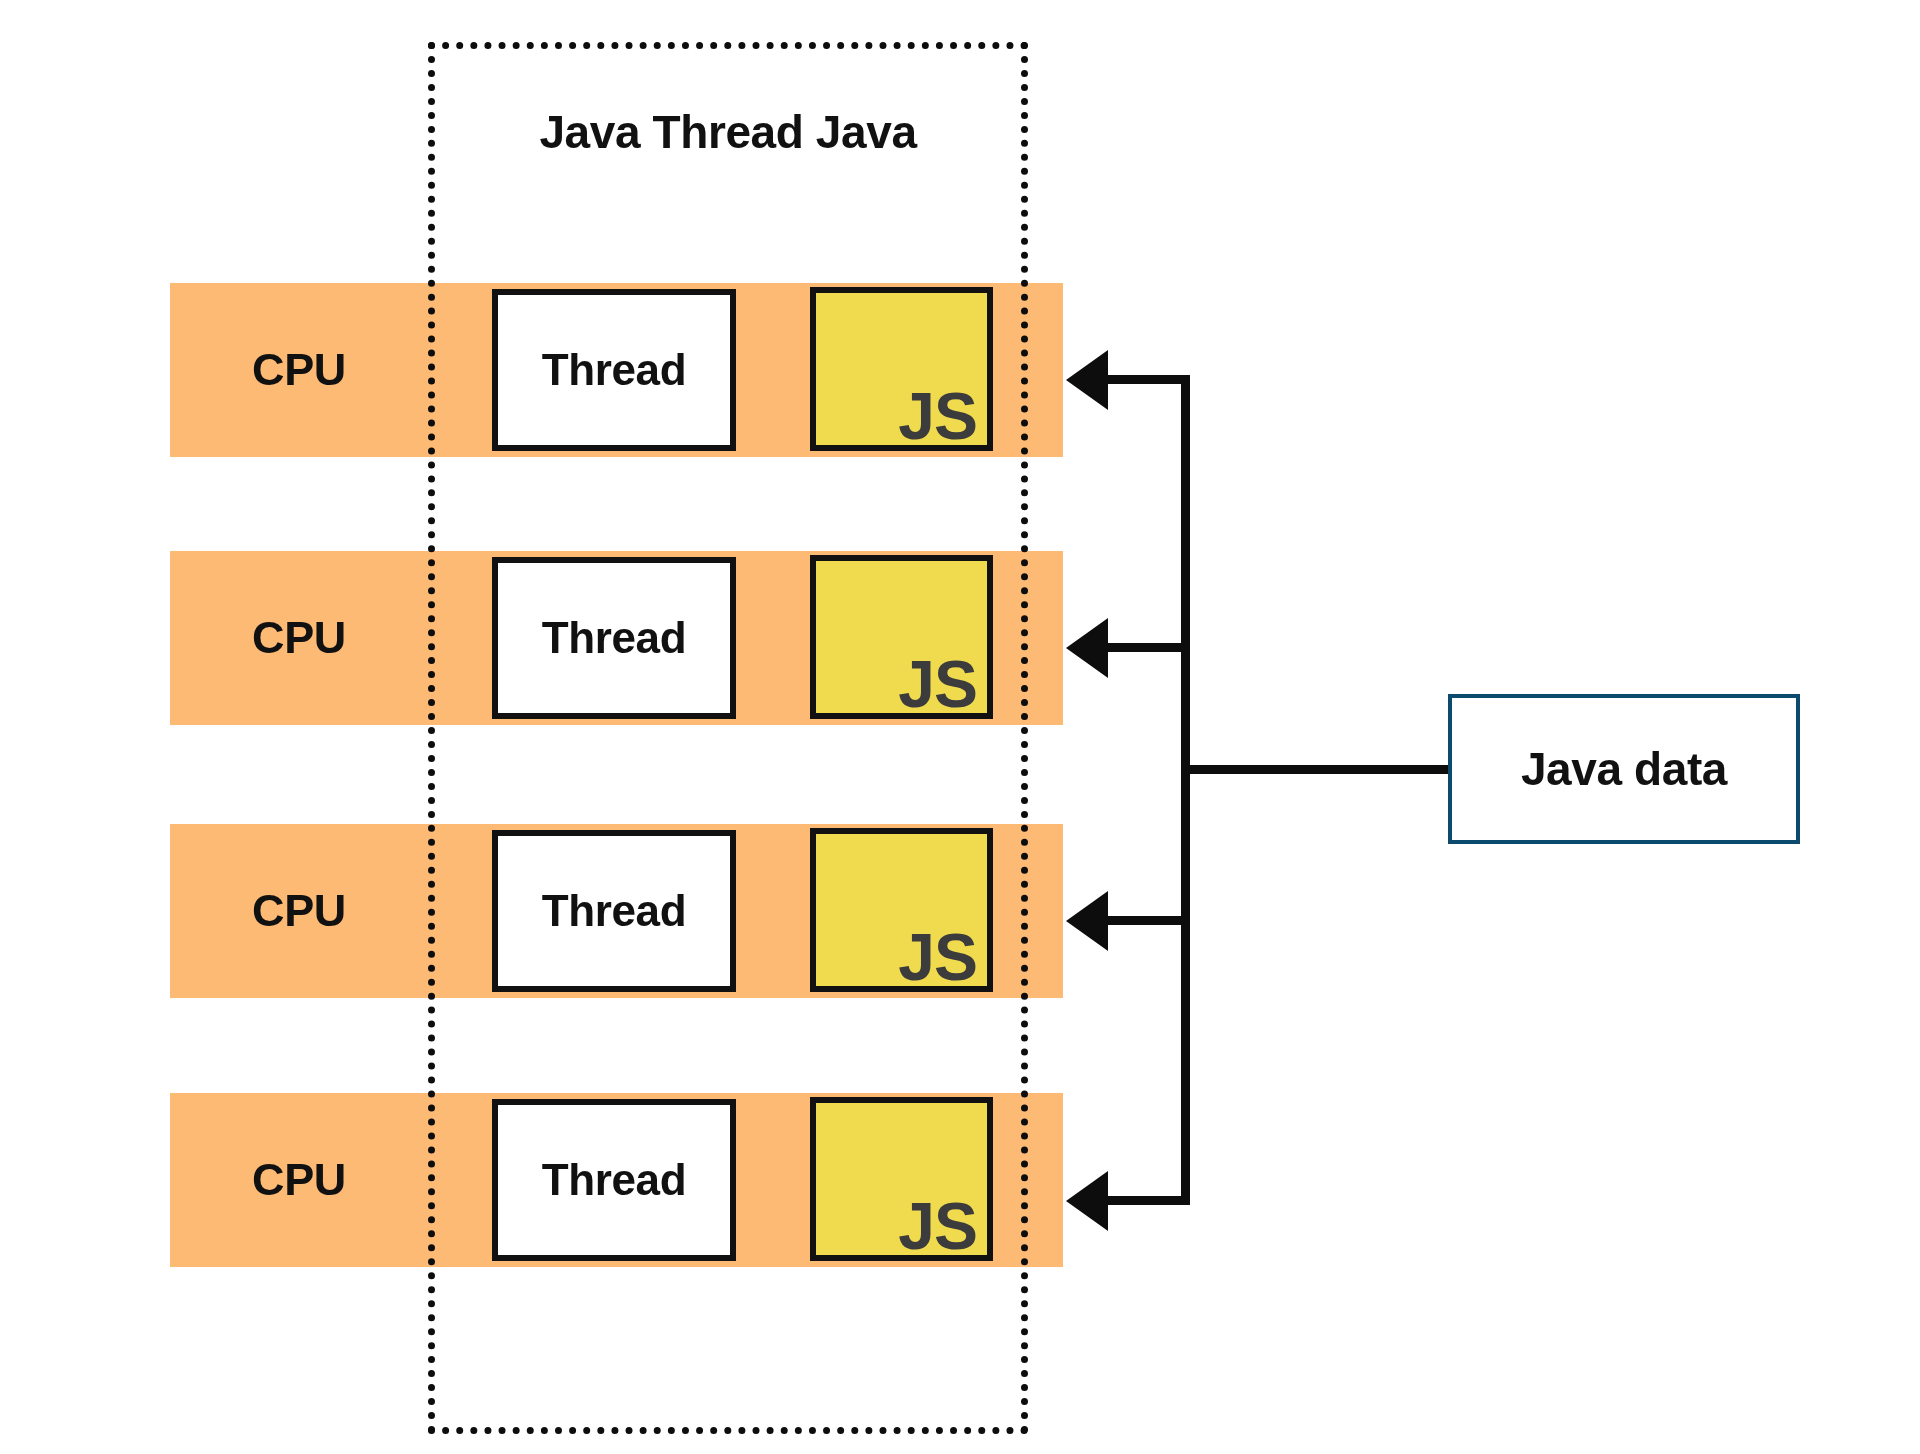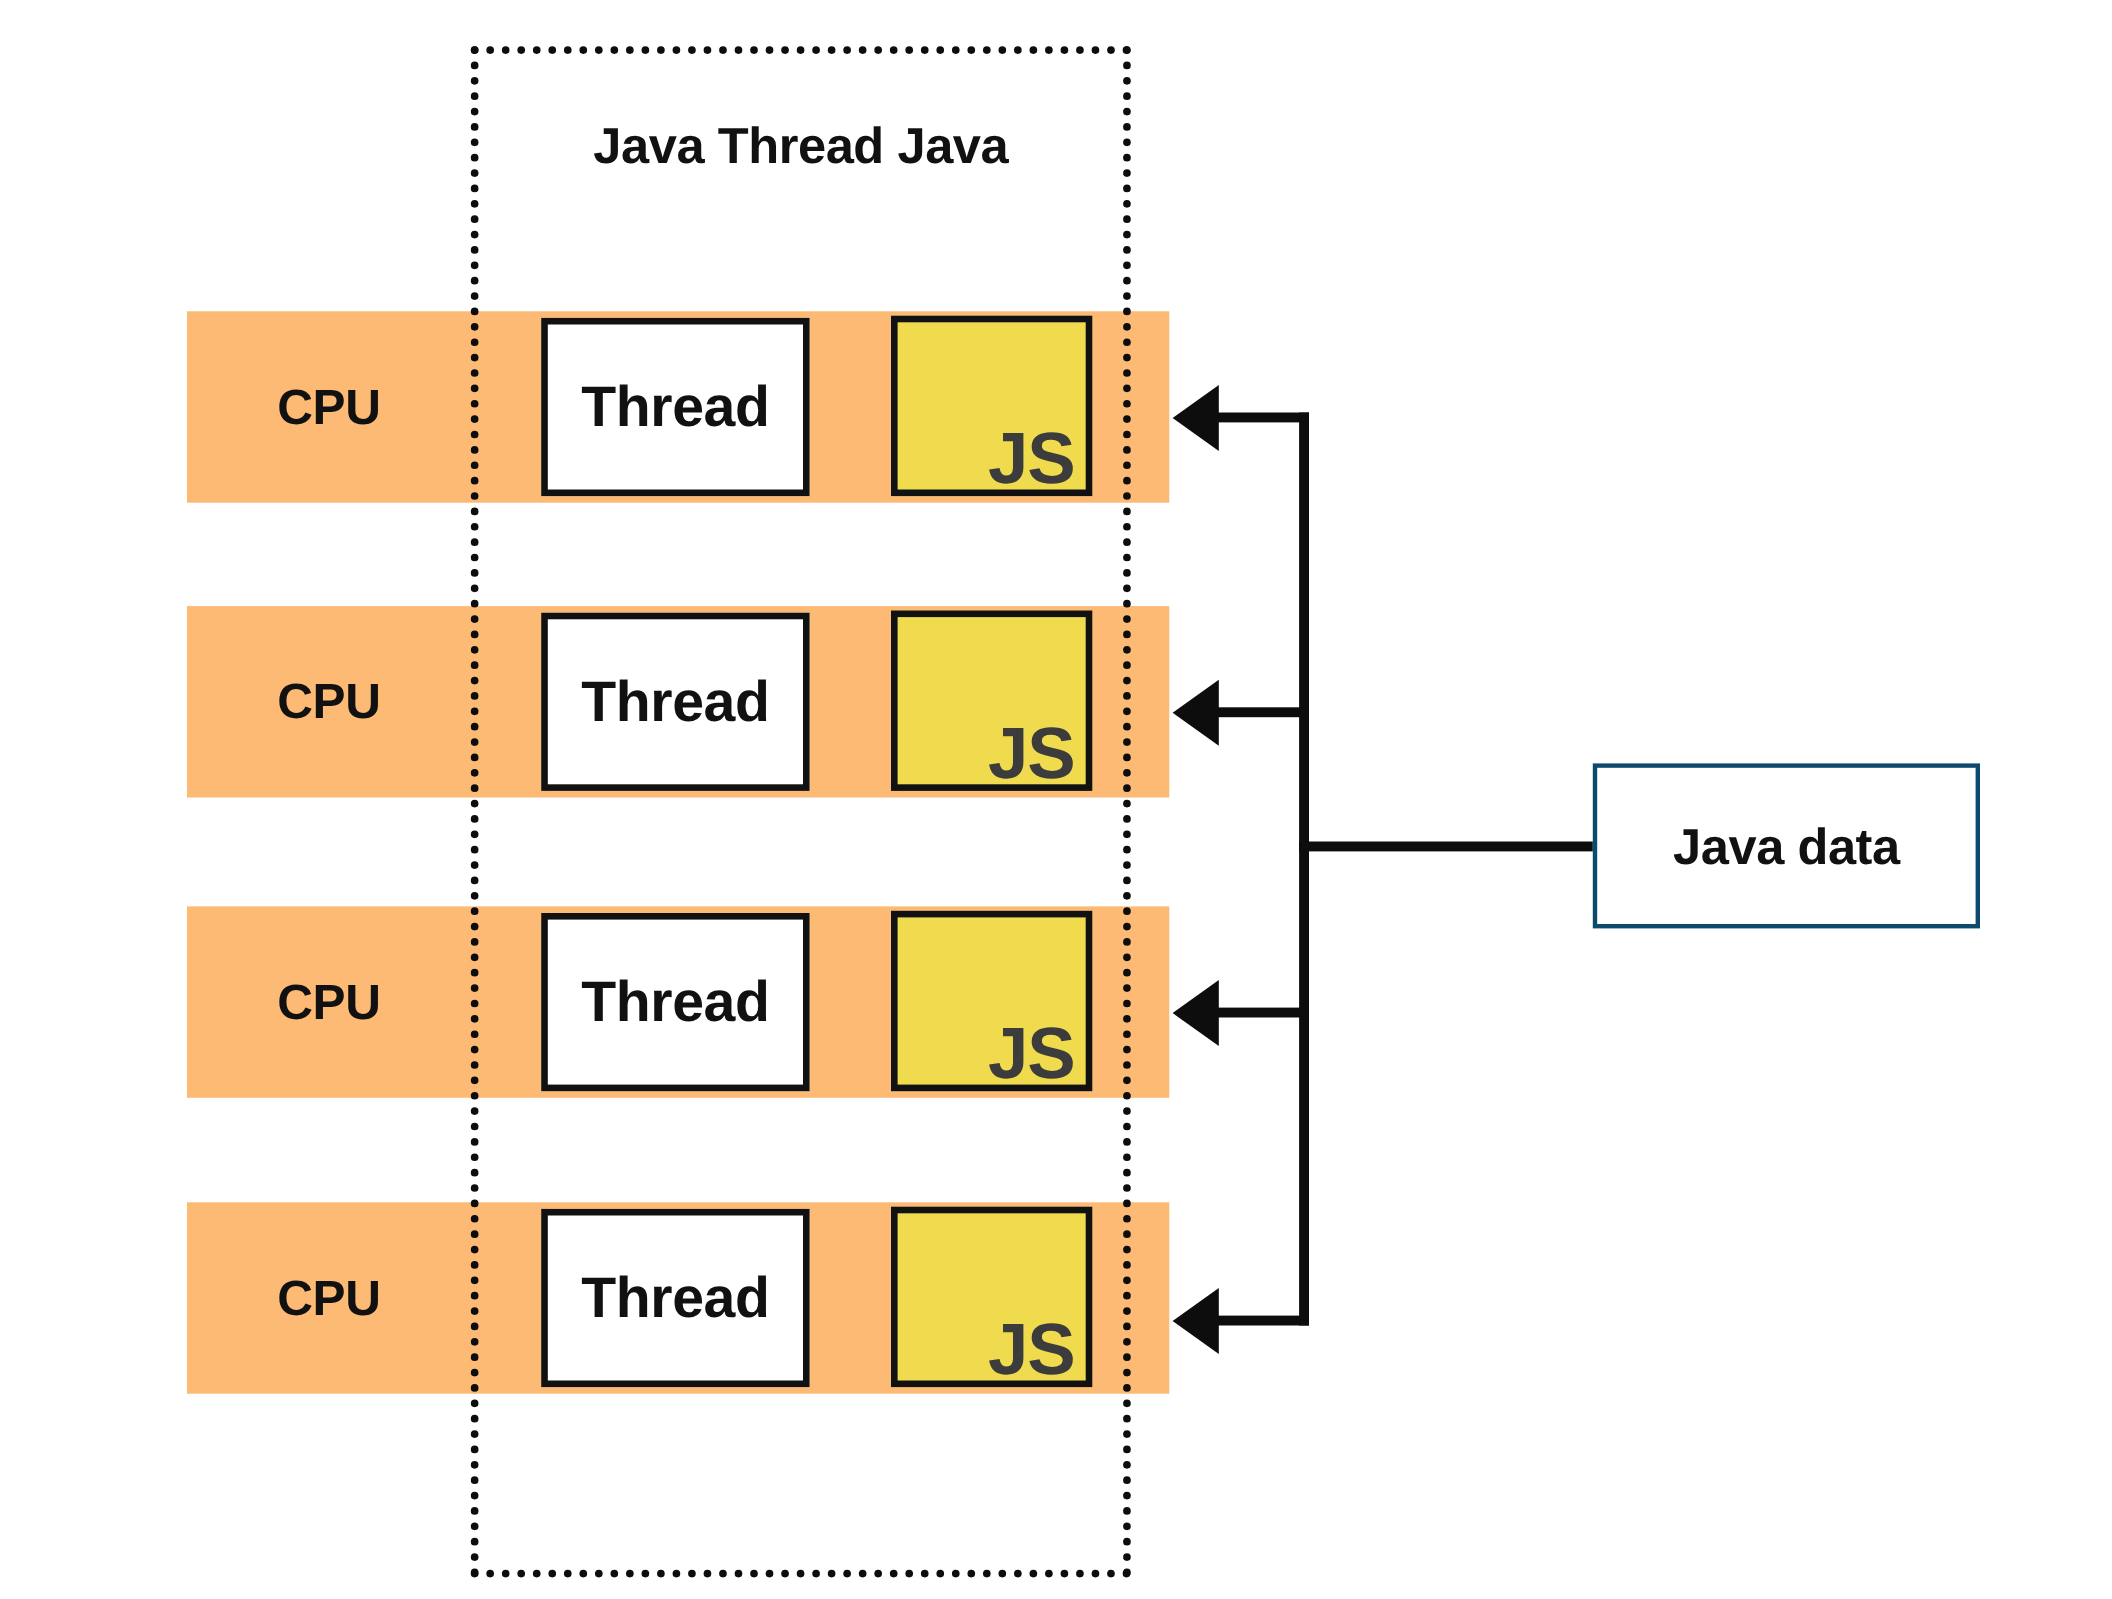--- a/index.html
+++ b/index.html
@@ -74,21 +74,21 @@
     width: 244px;
     height: 162px;
     box-sizing: border-box;
     background: #ffffff;
     border: 6px solid #111111;
     display: flex;
     align-items: center;
     justify-content: center;
   }
   .thread-label {
-    font-size: 52px;
+    font-size: 44px;
     font-weight: bold;
     color: #111111;
     letter-spacing: -0.4px;
   }
   .js-box {
     position: absolute;
     left: 640px;
     top: 4px;
     width: 183px;
     height: 164px;

